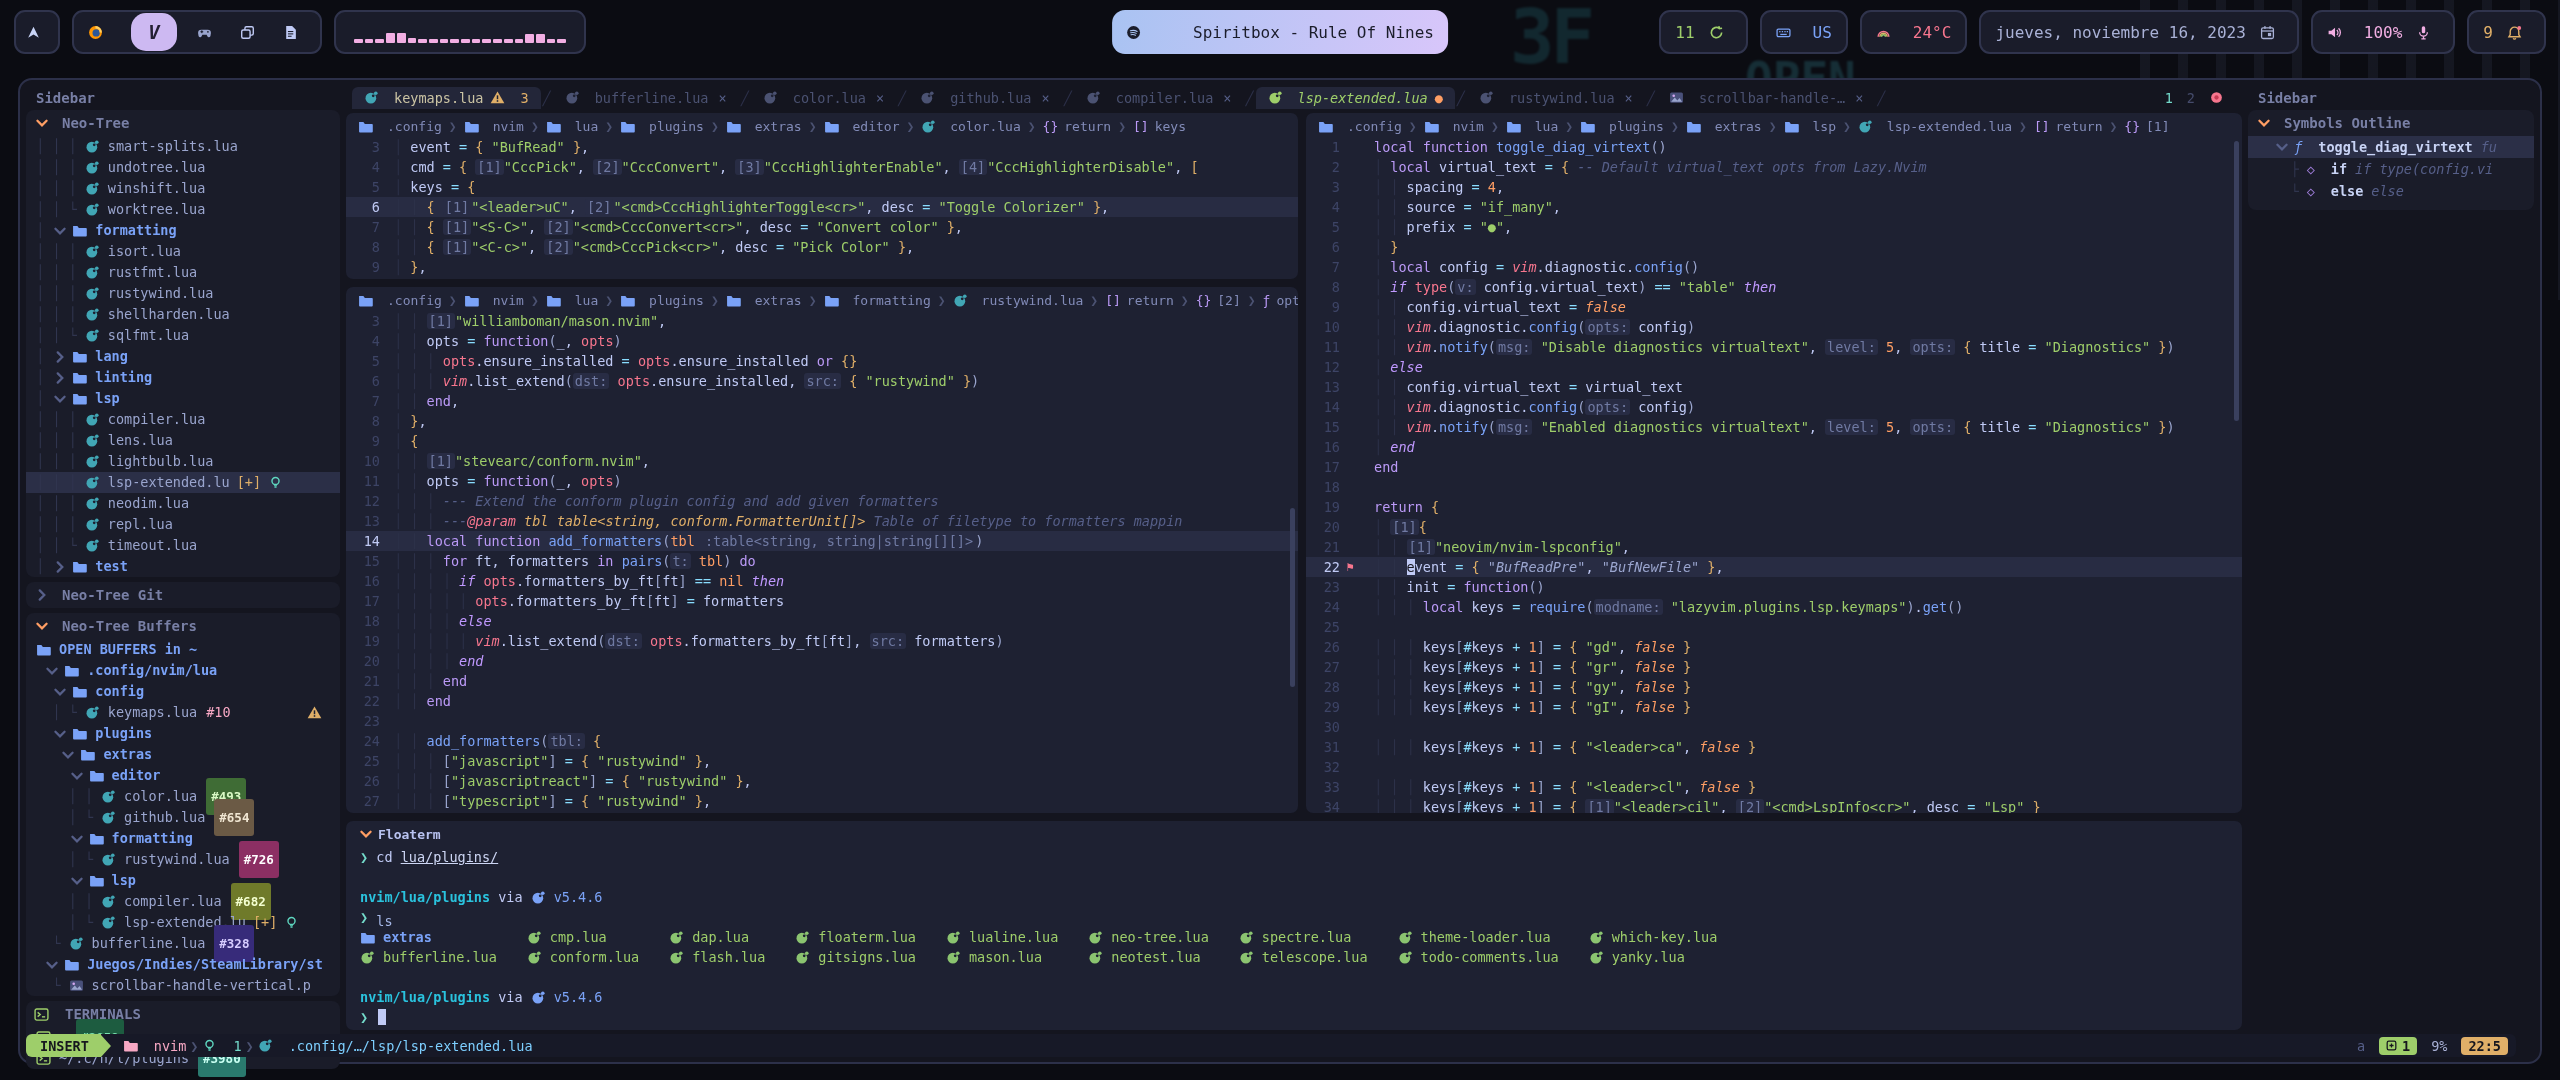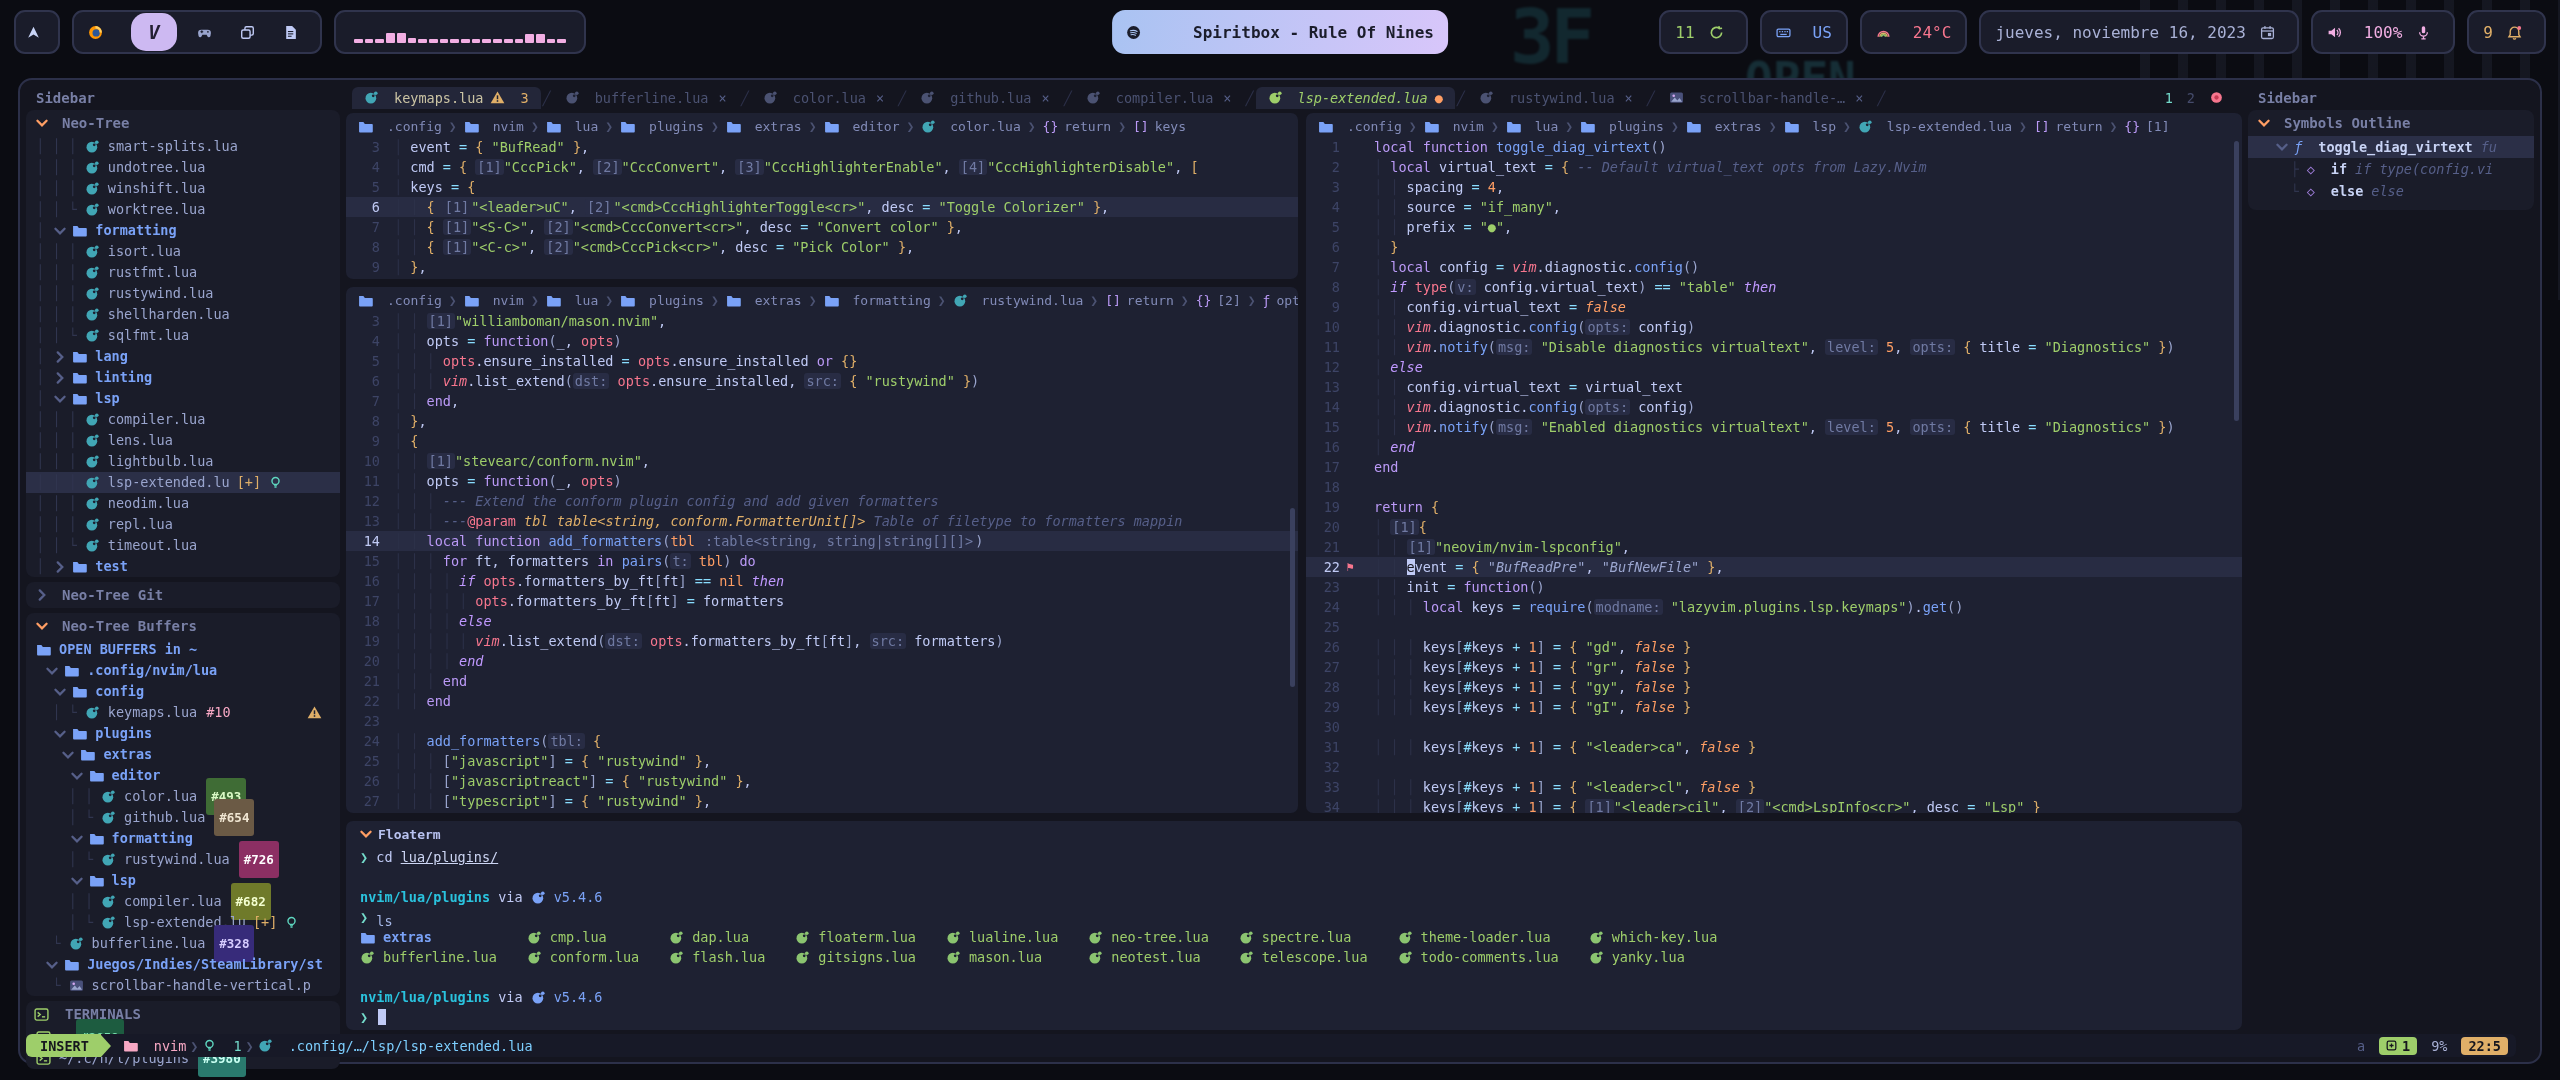--- a/index.html
+++ b/index.html
@@ -19,21 +19,21 @@
             display:flex; align-items:center; padding:0 14px; gap:14px; }
   .tb-left { position:absolute; left:14px; top:10px; display:flex; gap:12px; }
   .launcher { width:46px; justify-content:center; padding:0; }
   .apps { gap:20px; }
   .app-active { background:#cdb9f2; border-radius:15px; width:46px; height:38px; display:flex; align-items:center; justify-content:center; }
   .app-active span { color:#241f33; font-weight:bold; font-style:italic; font-size:19px; }
   .viz { gap:2px; align-items:flex-end; padding:0 18px 9px 18px; width:252px; }
   .viz i { display:block; width:9px; background:#f2aee3; border-radius:1px; }
   .tb-center { position:absolute; left:50%; transform:translateX(-50%); top:10px; }
   .music { background:linear-gradient(100deg,#a9c3f2,#d8c6fa); border:none; color:#1b1d2b; font-size:16px; gap:12px; border-radius:13px; }
-  .music .txt { font-weight:700;margin-left:32px; }
+  .music .txt { font-weight:400;margin-left:32px; }
   .tb-right { position:absolute; right:14px; top:10px; display:flex; gap:12px; font-size:16px; }
   .w-upd { color:#9ece6a; } .w-kb { color:#7aa2f7; } .w-wx { color:#f7768e; }
   .w-date { color:#a9b1d6; } .w-vol { color:#f2aee3; } .w-ntf { color:#e0af68; }
 
   
   .window { position:absolute; left:18px; top:78px; width:2524px; height:986px;
             background:#14151f; border:2px solid #2c3049; border-radius:14px; }
   .sb-title { color:#787fa5; font-size:14px; font-weight:bold; padding:6px 4px 4px 10px; }
 
   .ws-left { position:absolute; left:6px; top:4px; width:314px; bottom:32px; display:flex; flex-direction:column; }
@@ -79,21 +79,21 @@
   .cl { display:flex; height:20px; white-space:pre; }
   .cl.cur { background:#282c43; }
   .ln { width:34px; text-align:right; color:#3d4466; flex:0 0 auto; }
   .cl.cur .ln { color:#c0caf5; }
   .sgn { width:20px; text-align:center; color:#f7768e; flex:0 0 auto; font-size:12px; }
   .gap8 { width:14px; flex:0 0 auto; }
   code { font-family:inherit; }
 
   .sw{color:#c0caf5} .so{color:#89ddff} .sy{color:#e0af68} .ss{color:#9ece6a}
   .sn{color:#ff9e64} .sk{color:#bb9af7} .ski{color:#c099ff;font-style:italic}
-  .sf{color:#7aa2f7} .sc{color:#565f89;font-style:italic} .scr{color:#f7768e;}
+  .sf{color:#7aa2f7} .sc{color:#565f89;font-style:italic} .scr{color:#f7768e;font-style:italic}
   .scy{color:#e0af68;font-style:italic} .sr{color:#f7768e} .sri{color:#f7768e;font-style:italic}
   .sbo{color:#ff9e64;font-style:italic} .sp{color:#9aa5ce} .sgi{color:#9aa5ce;font-style:italic}
   .sv{color:#707aa3;background:#282c44;border-radius:3px;padding:0 2px}
   .sg{color:#2c3149}
   .scur{background:#c0caf5;color:#16161e}
 
   .sbar { position:absolute; right:3px; width:5px; border-radius:3px; background:#3a405e; }
 
   
   .floaterm { flex:1; margin-top:8px; background:#1e2132; border-radius:7px; overflow:hidden; }

